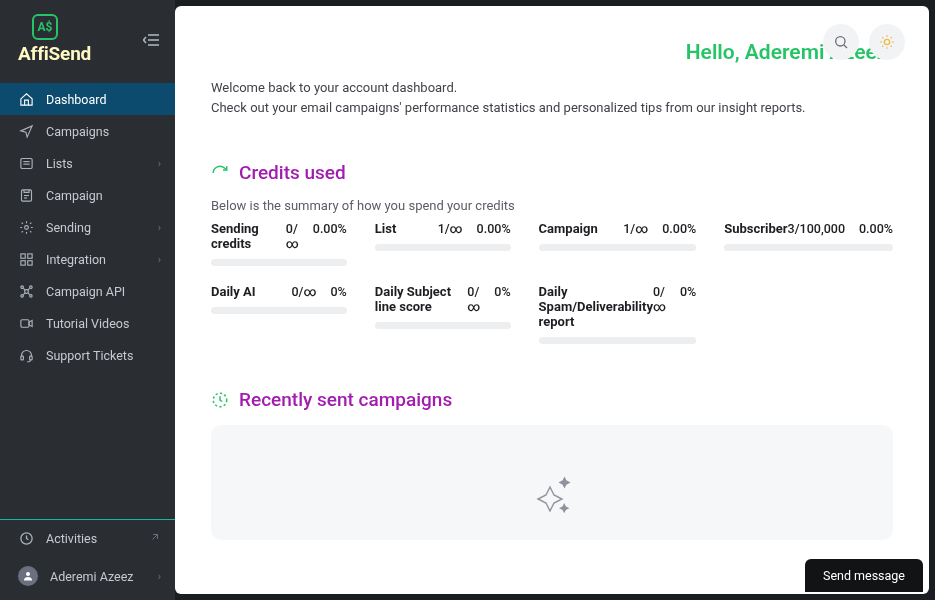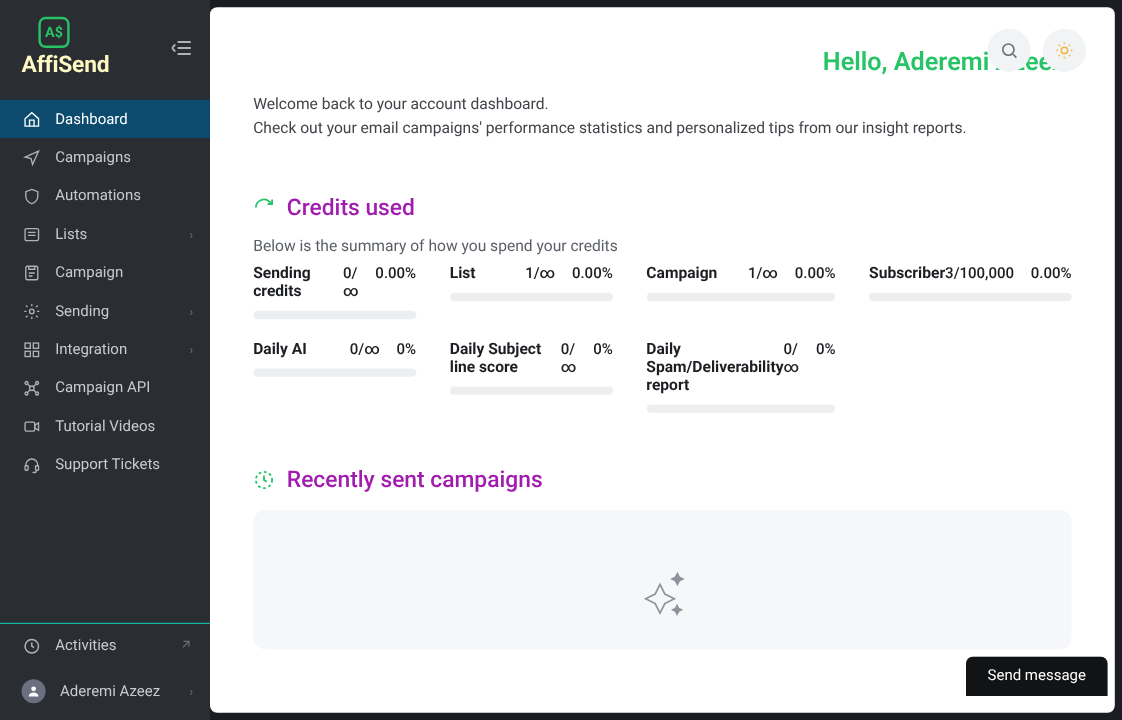--- a/index.html
+++ b/index.html
@@ -176,21 +176,21 @@
   flex-direction: column;
   align-items: center;
   gap: 18px;
   color: #7c8089;
 }
 .sparkle { color: #8f939c; }
 
 .send-msg {
   position: fixed;
   right: 12px;
-  bottom: 20px;
+  bottom: 8px;
   background: #111315;
   color: #fff;
   font-size: 12.5px;
   padding: 9px 18px;
   border-top-left-radius: 6px;
   border-top-right-radius: 6px;
   cursor: pointer;
   z-index: 20;
 }
 .main::-webkit-scrollbar { width: 8px; }
@@ -225,28 +225,20 @@
         </span>
         <span class="label">Dashboard</span>
       </div>
       <div class="nav-item">
         <span class="nav-icon">
           <svg width="15" height="15" viewBox="0 0 24 24" fill="none" stroke="currentColor" stroke-width="1.8">
             <path d="M3 11 L21 3 L13 21 L11 13 Z"></path>
           </svg>
         </span>
         <span class="label">Campaigns</span>
-      </div>
-      <div class="nav-item">
-        <span class="nav-icon">
-          <svg width="15" height="15" viewBox="0 0 24 24" fill="none" stroke="currentColor" stroke-width="1.8">
-            <path d="M12 3 L20 6 V12 C20 17 16 21 12 22 C8 21 4 17 4 12 V6 Z"></path>
-          </svg>
-        </span>
-        <span class="label">Automations</span>
       </div>
       <div class="nav-item">
         <span class="nav-icon">
           <svg width="15" height="15" viewBox="0 0 24 24" fill="none" stroke="currentColor" stroke-width="1.8">
             <rect x="3" y="4" width="18" height="16" rx="2"></rect>
             <line x1="7" y1="9" x2="17" y2="9"></line>
             <line x1="7" y1="13" x2="17" y2="13"></line>
           </svg>
         </span>
         <span class="label">Lists</span>

